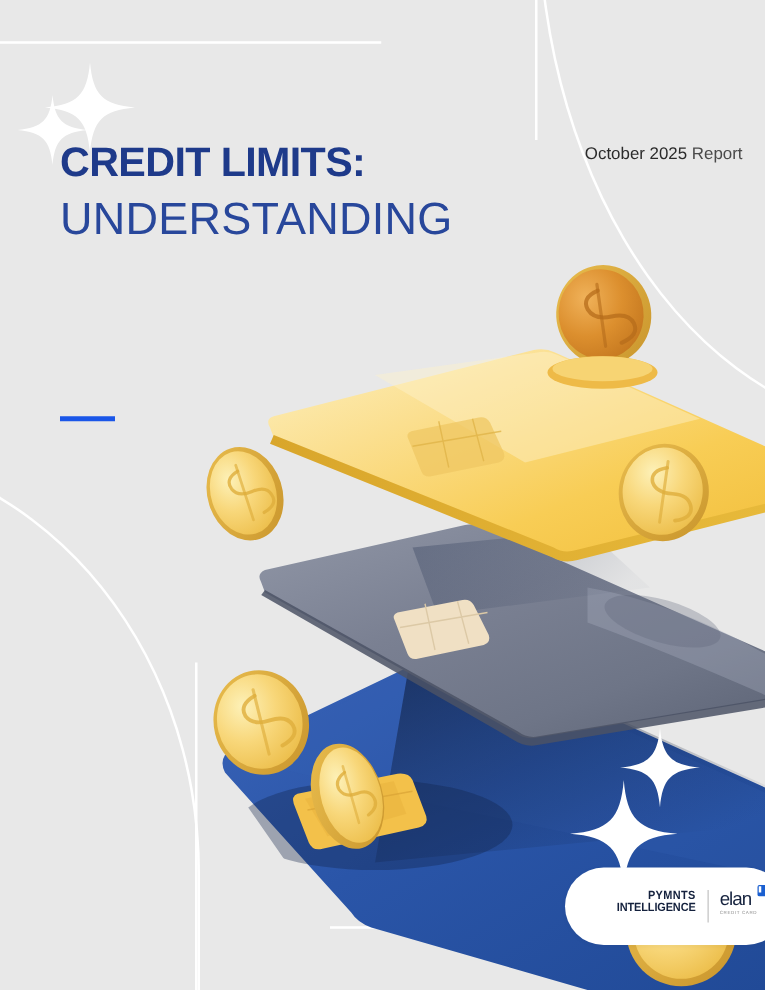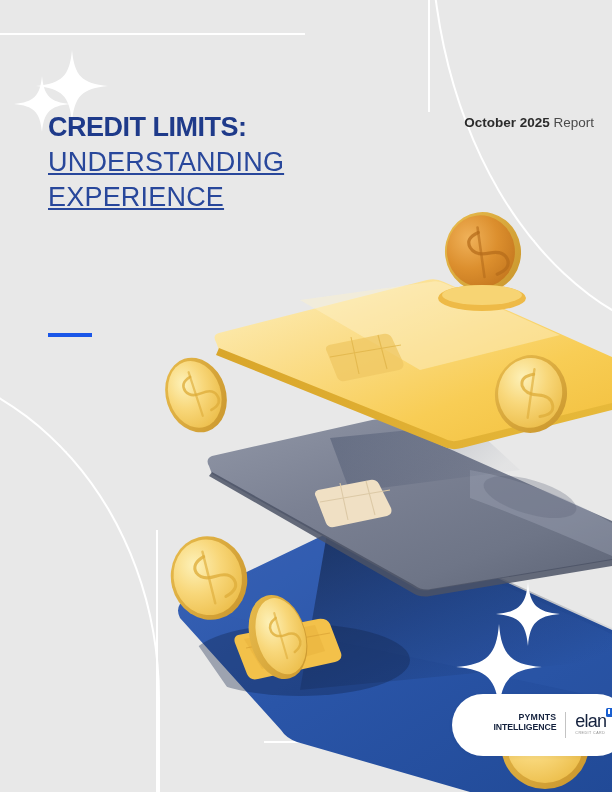--- a/index.html
+++ b/index.html
@@ -35,34 +35,34 @@
     background:transparent;
   }
 
   
   .sparkle { position:absolute; }
   .sparkle svg { display:block; }
 
   
   .title-block { position:absolute; left:48px; top:112px; width:360px; }
   .title-main {
-    font-size:27px; font-weight:bold; letter-spacing:-0.5px;
+    font-size:33px; font-weight:bold; letter-spacing:-0.5px;
     color:#1e3a8a; line-height:1.12; white-space:nowrap;
   }
   .title-sub {
-    font-size:27px; font-weight:300; letter-spacing:0.2px;
-    color:#28479b; line-height:1.30; margin-top:3px;text-decoration:underline;
+    font-size:36px; font-weight:300; letter-spacing:0.2px;
+    color:#28479b; line-height:1.30; margin-top:3px;
   }
   .accent-bar { position:absolute; left:48px; top:333px; width:44px; height:4px; background:#1a56e8; }
 
   .report-line {
     position:absolute; right:18px; top:115px;
     font-size:13.5px; color:#3a3a3a; white-space:nowrap;
   }
-  .report-line .rl-bold { font-weight:bold; color:#2b2b2b; }
+  .report-line .rl-bold { font-weight:normal; color:#2b2b2b; }
   .report-line .rl-reg  { font-weight:normal; color:#4a4a4a; }
 
   
   .art { position:absolute; left:0; top:0; width:612px; height:792px; }
 
   
   .logo-pill {
     position:absolute; left:452px; top:694px;
     width:176px; height:62px;
     background:#fff; border-radius:31px;
@@ -73,21 +73,21 @@
   .pymnts {
     font-size:9.5px; font-weight:bold; color:#14213d;
     line-height:1.08; text-align:right; letter-spacing:-0.2px;
     transform:scaleX(0.92); transform-origin:right center;
   }
   .pymnts .p1 { display:block; letter-spacing:0.3px;}
   .pymnts .p2 { display:block; letter-spacing:-0.1px;}
   .logo-div { width:1px; height:26px; background:#c3c3c3; }
   .elan-wrap { position:relative; }
   .elan-word {
-    font-size:18px; font-weight:normal; color:#14213d;
+    font-size:15px; font-weight:normal; color:#14213d;
     letter-spacing:-0.8px; line-height:1;
   }
   .elan-badge {
     position:absolute; right:-9px; top:-4px;
     width:9px; height:9px; background:#1a5fd0; border-radius:1.5px;
   }
   .elan-badge::after{
     content:""; position:absolute; left:1.5px; top:1px;
     width:2px; height:5px; background:#fff;
   }
@@ -269,21 +269,20 @@
   <div class="sparkle" style="left:456px; top:624px;">
     <svg width="86" height="86" viewBox="0 0 86 86">
       <path d="M43 0 C45.5 31 55 40.5 86 43 C55 45.5 45.5 55 43 86 C40.5 55 31 45.5 0 43 C31 40.5 40.5 31 43 0 Z" fill="#ffffff"></path>
     </svg>
   </div>
 
   <div class="title-block">
     <div class="title-main">CREDIT LIMITS:</div>
     <div class="title-sub">
       <div>UNDERSTANDING</div>
-      <div>EXPERIENCE</div>
     </div>
   </div>
   <div class="accent-bar"></div>
 
   <div class="report-line">
     <span class="rl-bold">October 2025</span><span>&nbsp;</span><span class="rl-reg">Report</span>
   </div>
 
   <div class="logo-pill">
     <div class="logo-inner">

